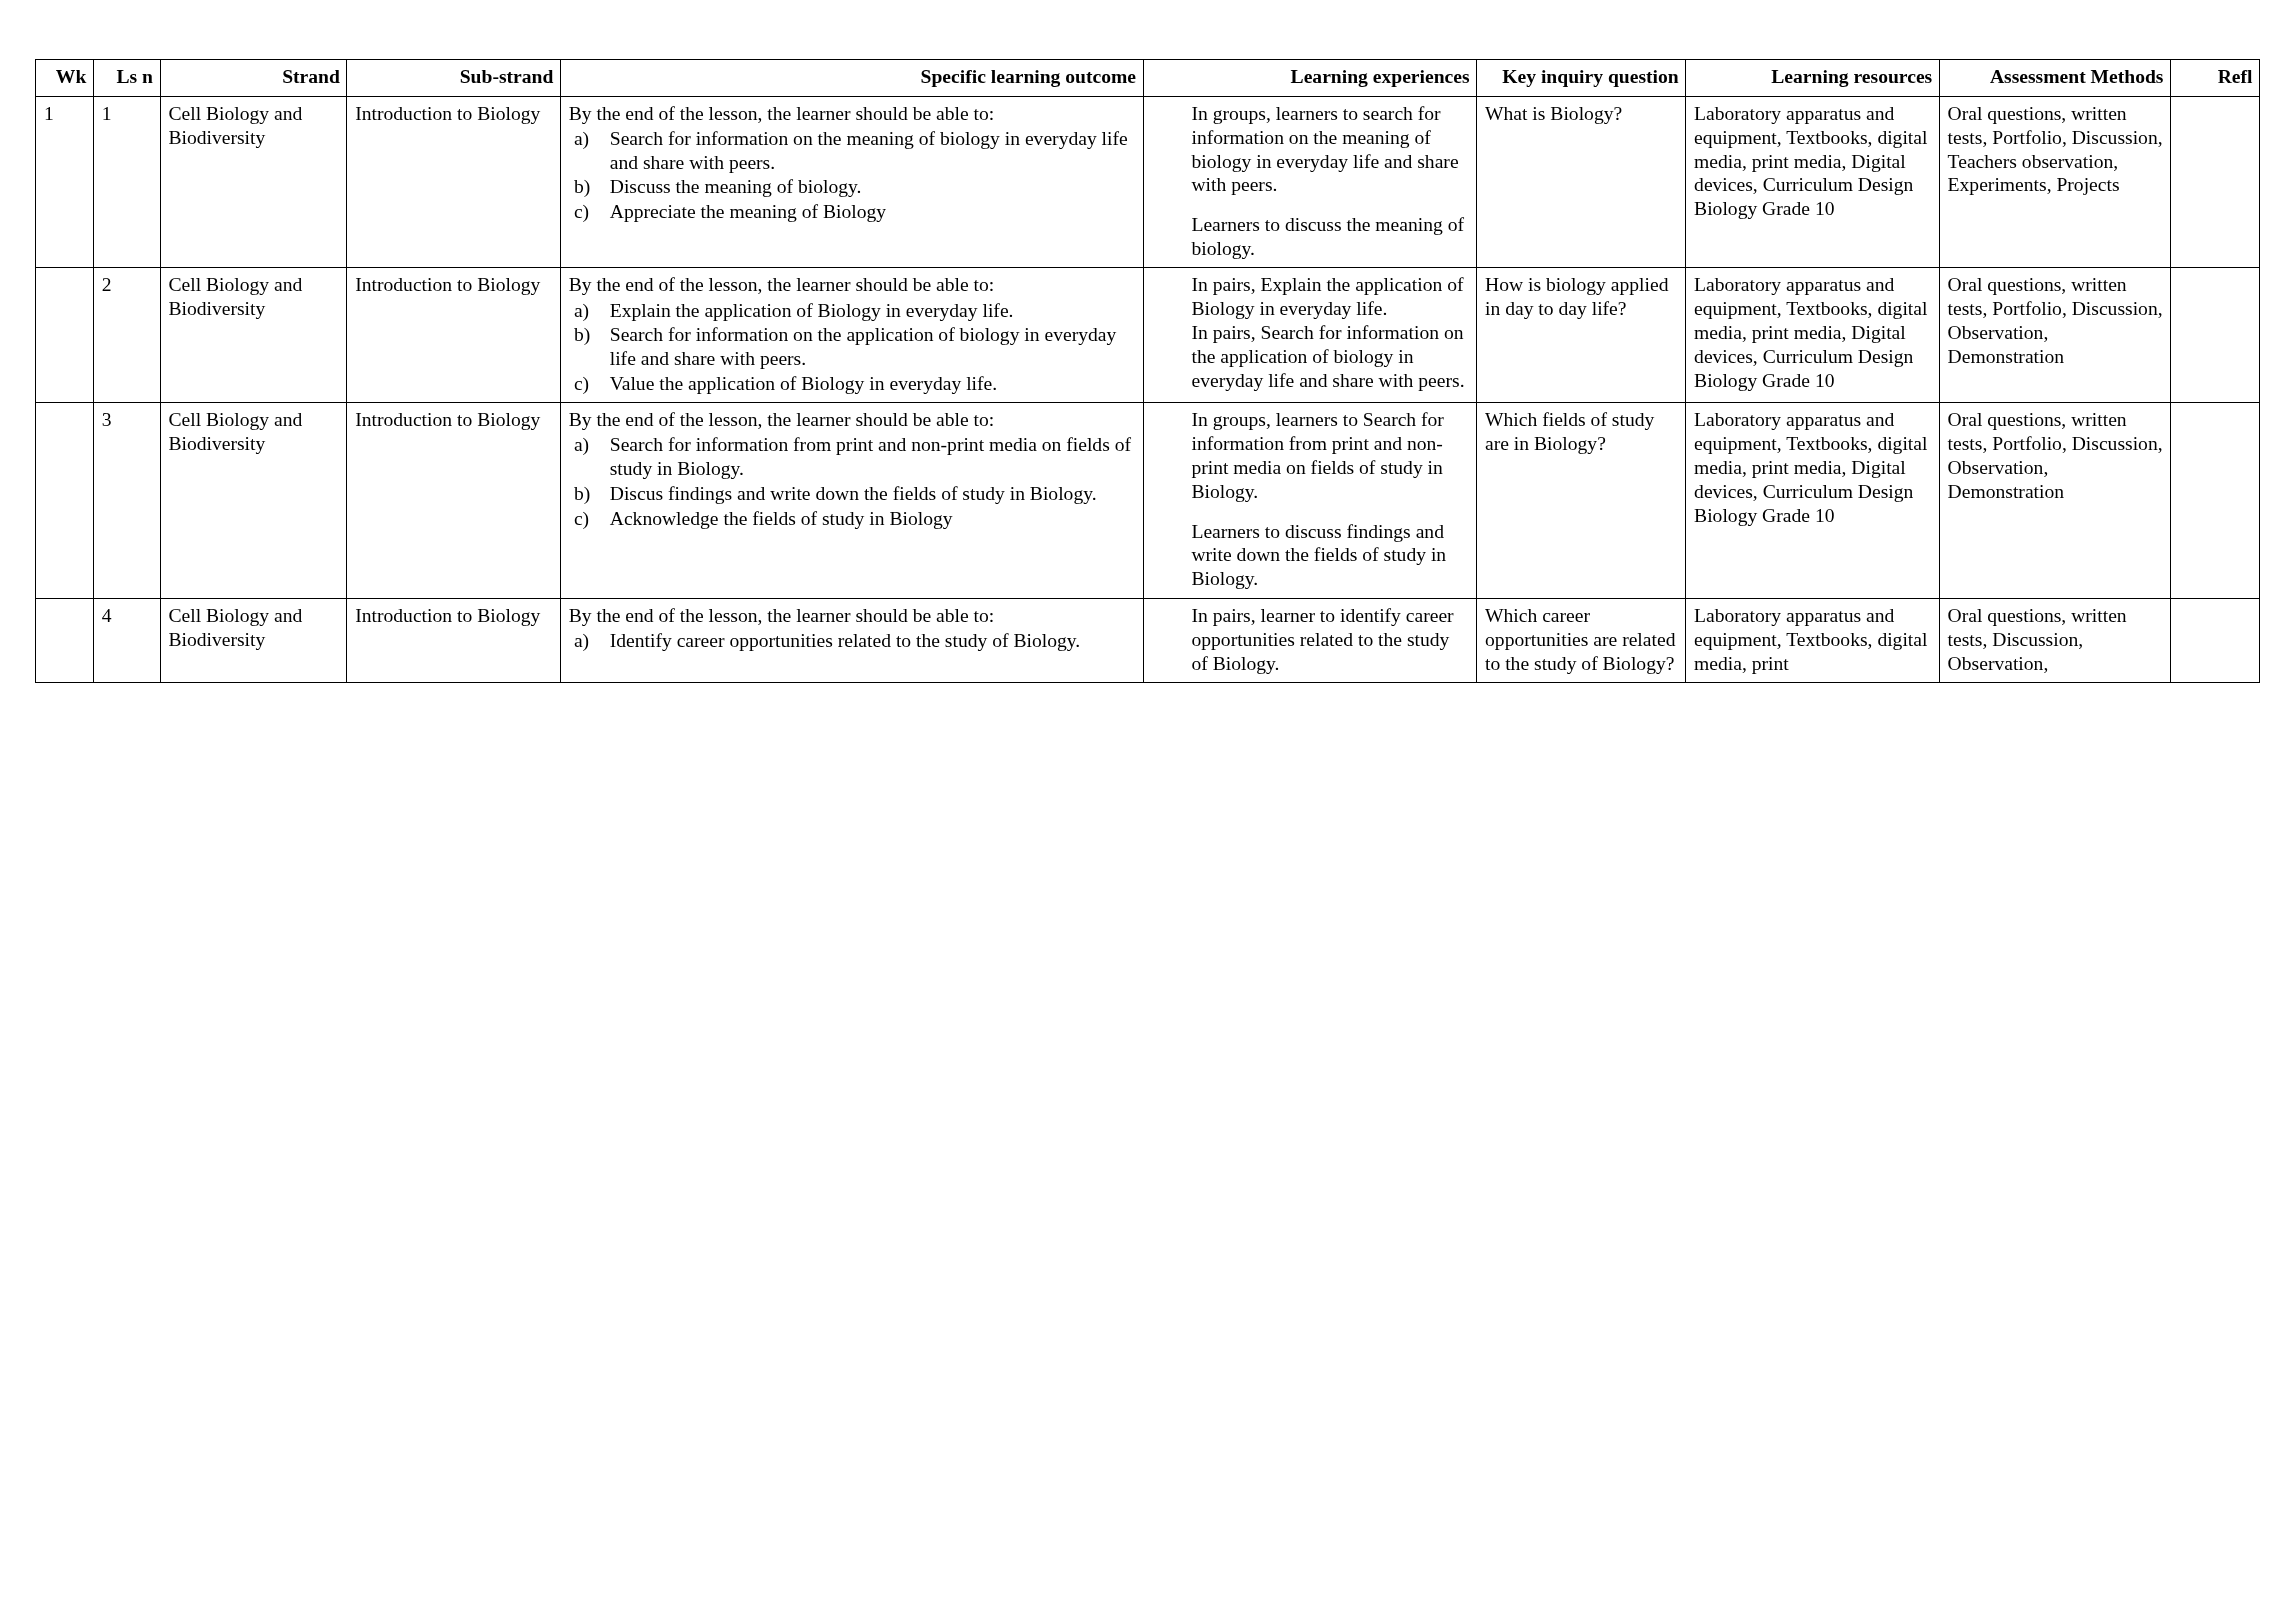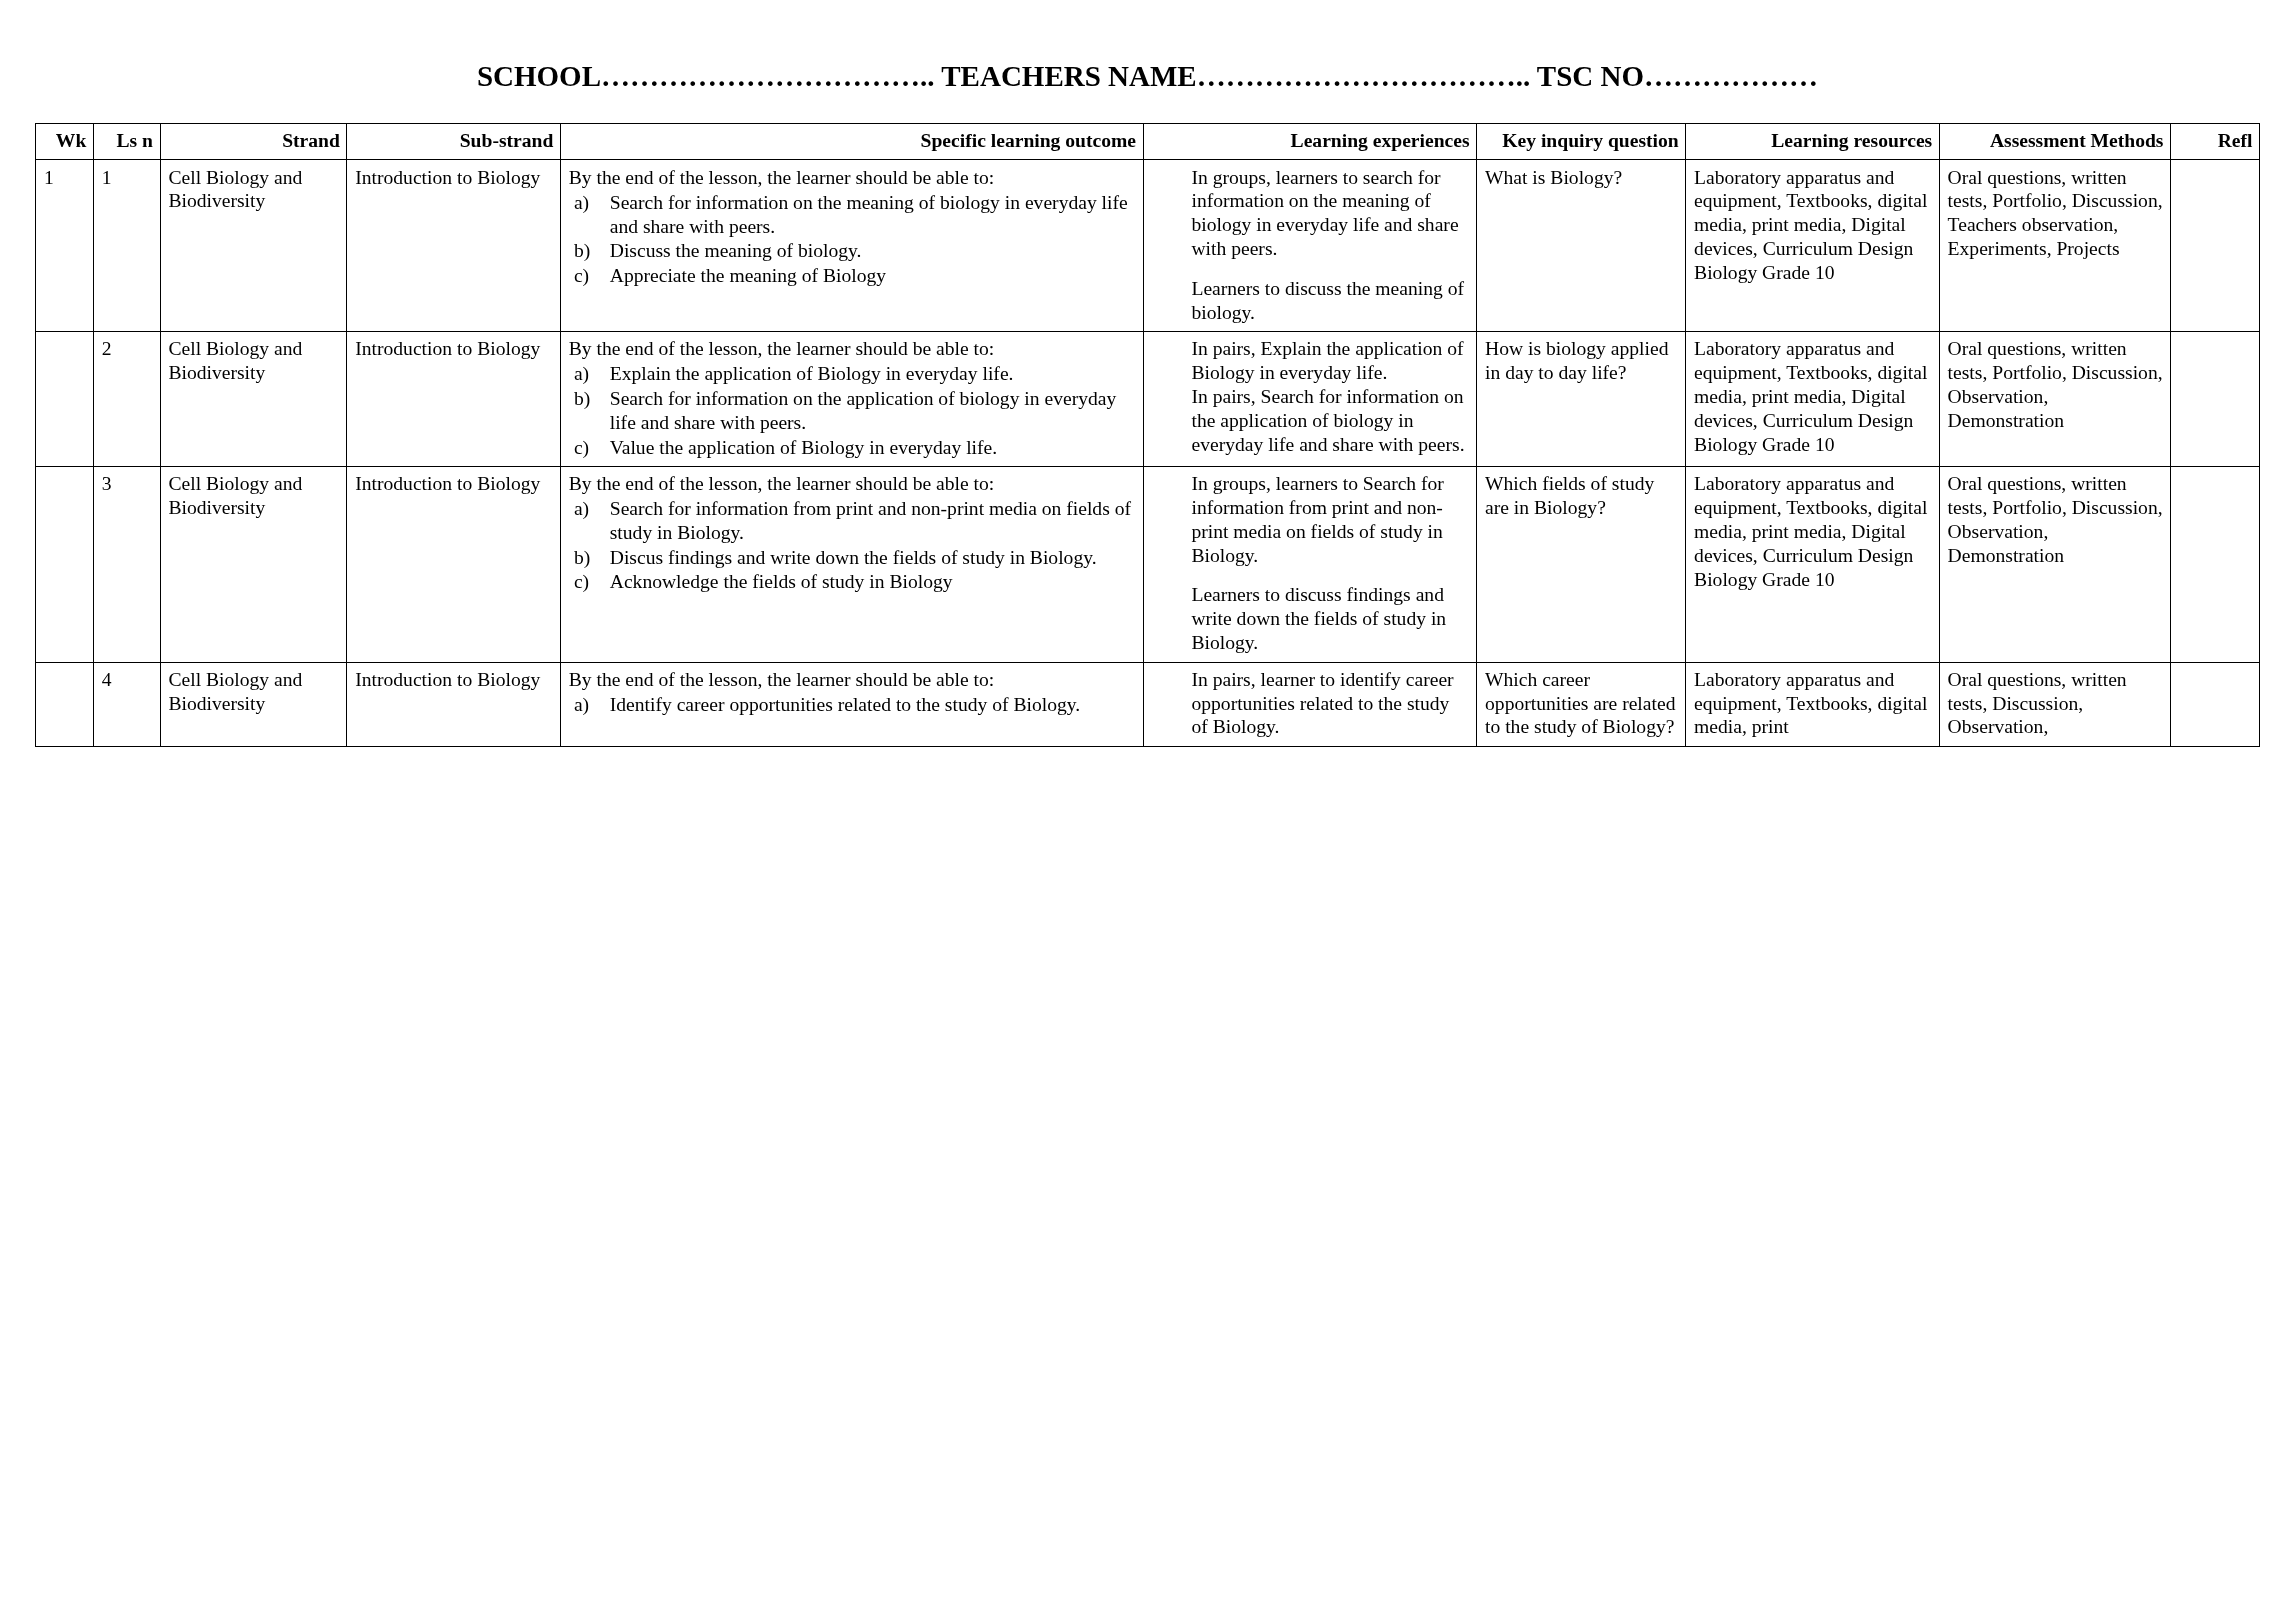--- a/index.html
+++ b/index.html
@@ -87,21 +87,20 @@
   .cellblock {
     white-space: pre-line;
     margin-left: 40px;
   }
 </style>
 </head>
 <body>
 
 <div class="page">
 
-  <div class="doc-subtitle">SCHOOL…………………………….. TEACHERS NAME…………………………….. TSC NO………………</div>
 
   <table class="scheme">
     <colgroup>
       <col class="c-wk">
         <col class="c-lsn">
         <col class="c-strand">
         <col class="c-sub">
         <col class="c-slo">
       <col class="c-lex">
         <col class="c-kiq">

